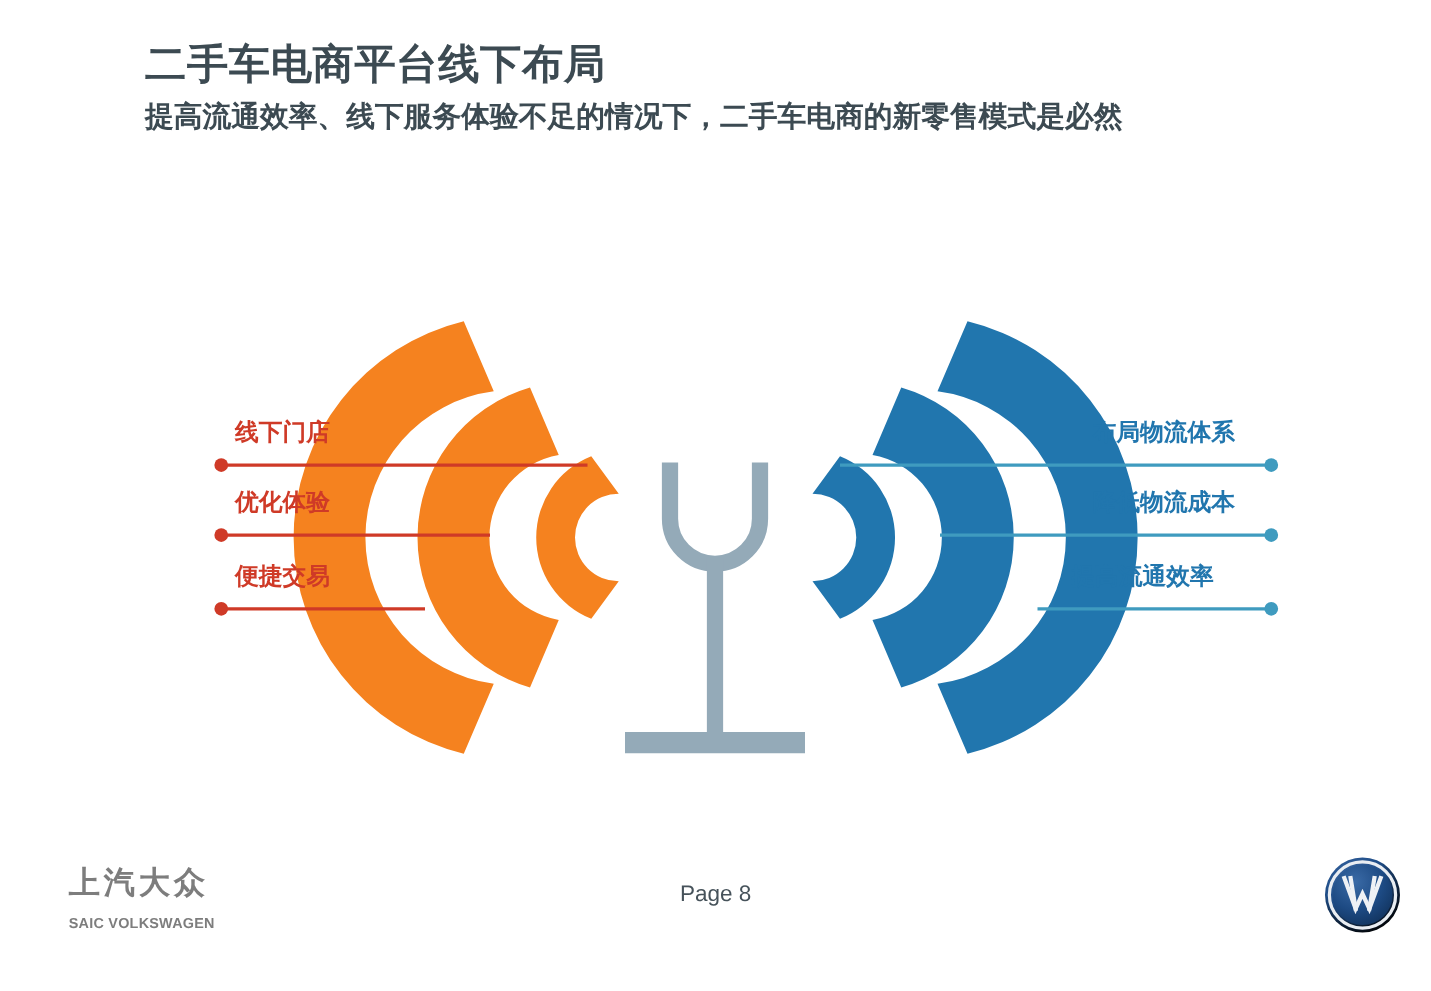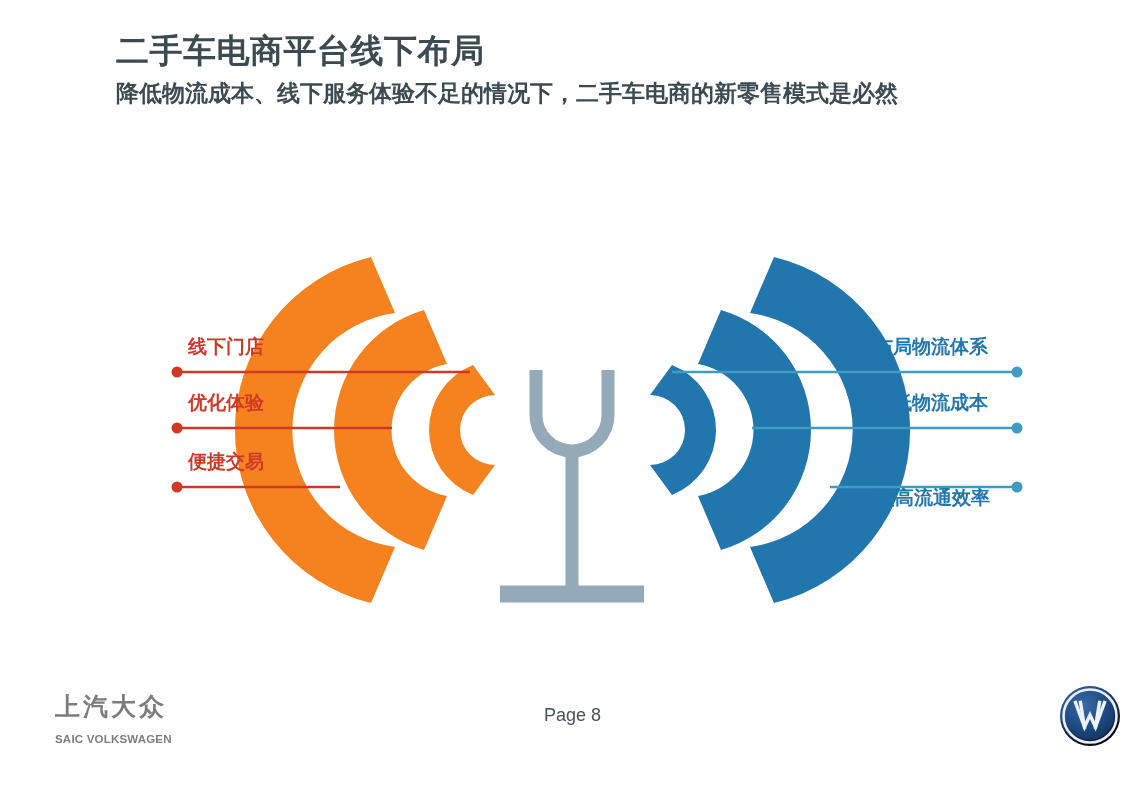--- a/index.html
+++ b/index.html
@@ -116,21 +116,21 @@
     top: 2px;
   }
 </style>
 </head>
 <body>
 
 <div class="slide">
 
   <div class="header">
     <h1 class="slide-title">二手车电商平台线下布局</h1>
-    <p class="slide-subtitle">降低物流成本、线下服务体验不足的情况下，二手车电商的新零售模式是必然</p>
+    <p class="slide-subtitle">提高流通效率、线下服务体验不足的情况下，二手车电商的新零售模式是必然</p>
   </div>
 
   <div class="diagram">
     <svg width="1145" height="440" viewBox="0 0 1145 440" xmlns="http://www.w3.org/2000/svg">
 
       <g>
 
         <path fill="#F5821F" d="M 371 57
                  A 178 178 0 0 0 371 403
                  L 395 347
@@ -206,21 +206,21 @@
       </g>
     </svg>
   </div>
 
   <div class="label label-left" style="left:188px; top:337px;">线下门店</div>
   <div class="label label-left" style="left:188px; top:393px;">优化体验</div>
   <div class="label label-left" style="left:188px; top:452px;">便捷交易</div>
 
   <div class="label label-right" style="right:139px; top:337px;">布局物流体系</div>
   <div class="label label-right" style="right:139px; top:393px;">降低物流成本</div>
-  <div class="label label-right" style="right:137px; top:452px;margin-top:36px;">提高流通效率</div>
+  <div class="label label-right" style="right:156px; top:452px;">提高流通效率</div>
 
   <div class="footer">
 
     <div class="saic-logo">
       <div class="saic-cn">上汽大众</div>
       <div class="saic-en">SAIC VOLKSWAGEN</div>
     </div>
 
     <div class="page-number">Page 8</div>
 

